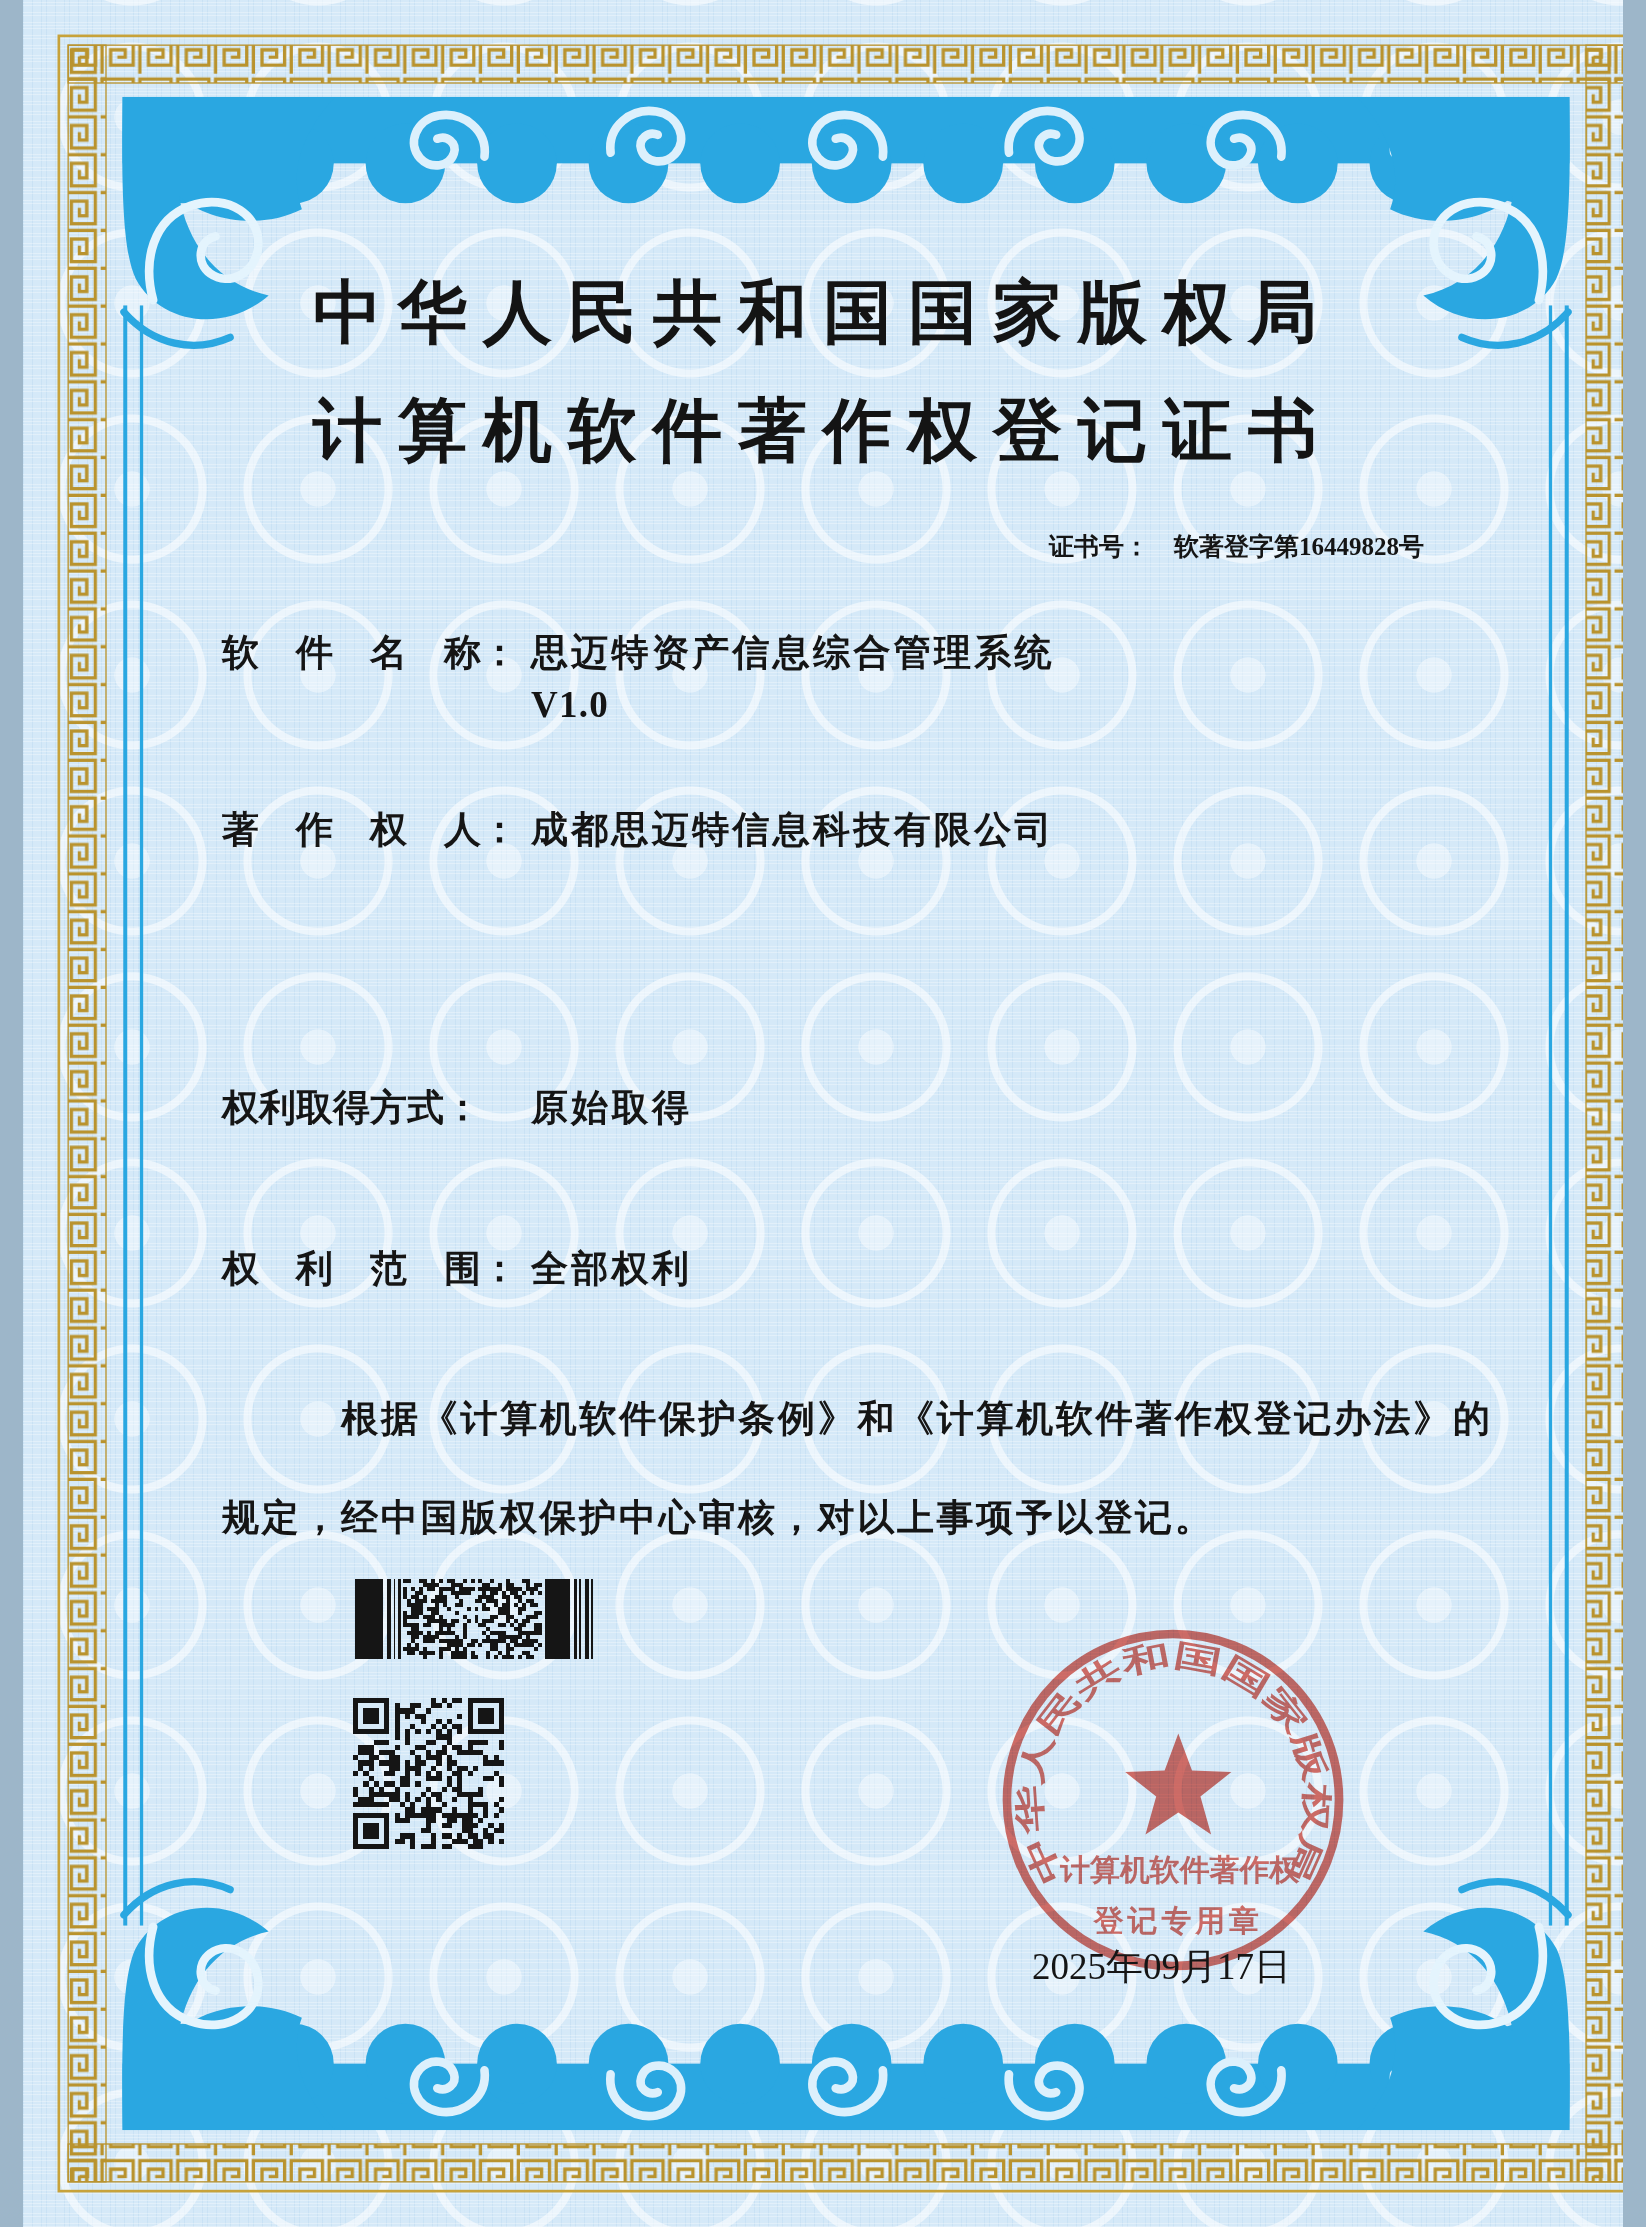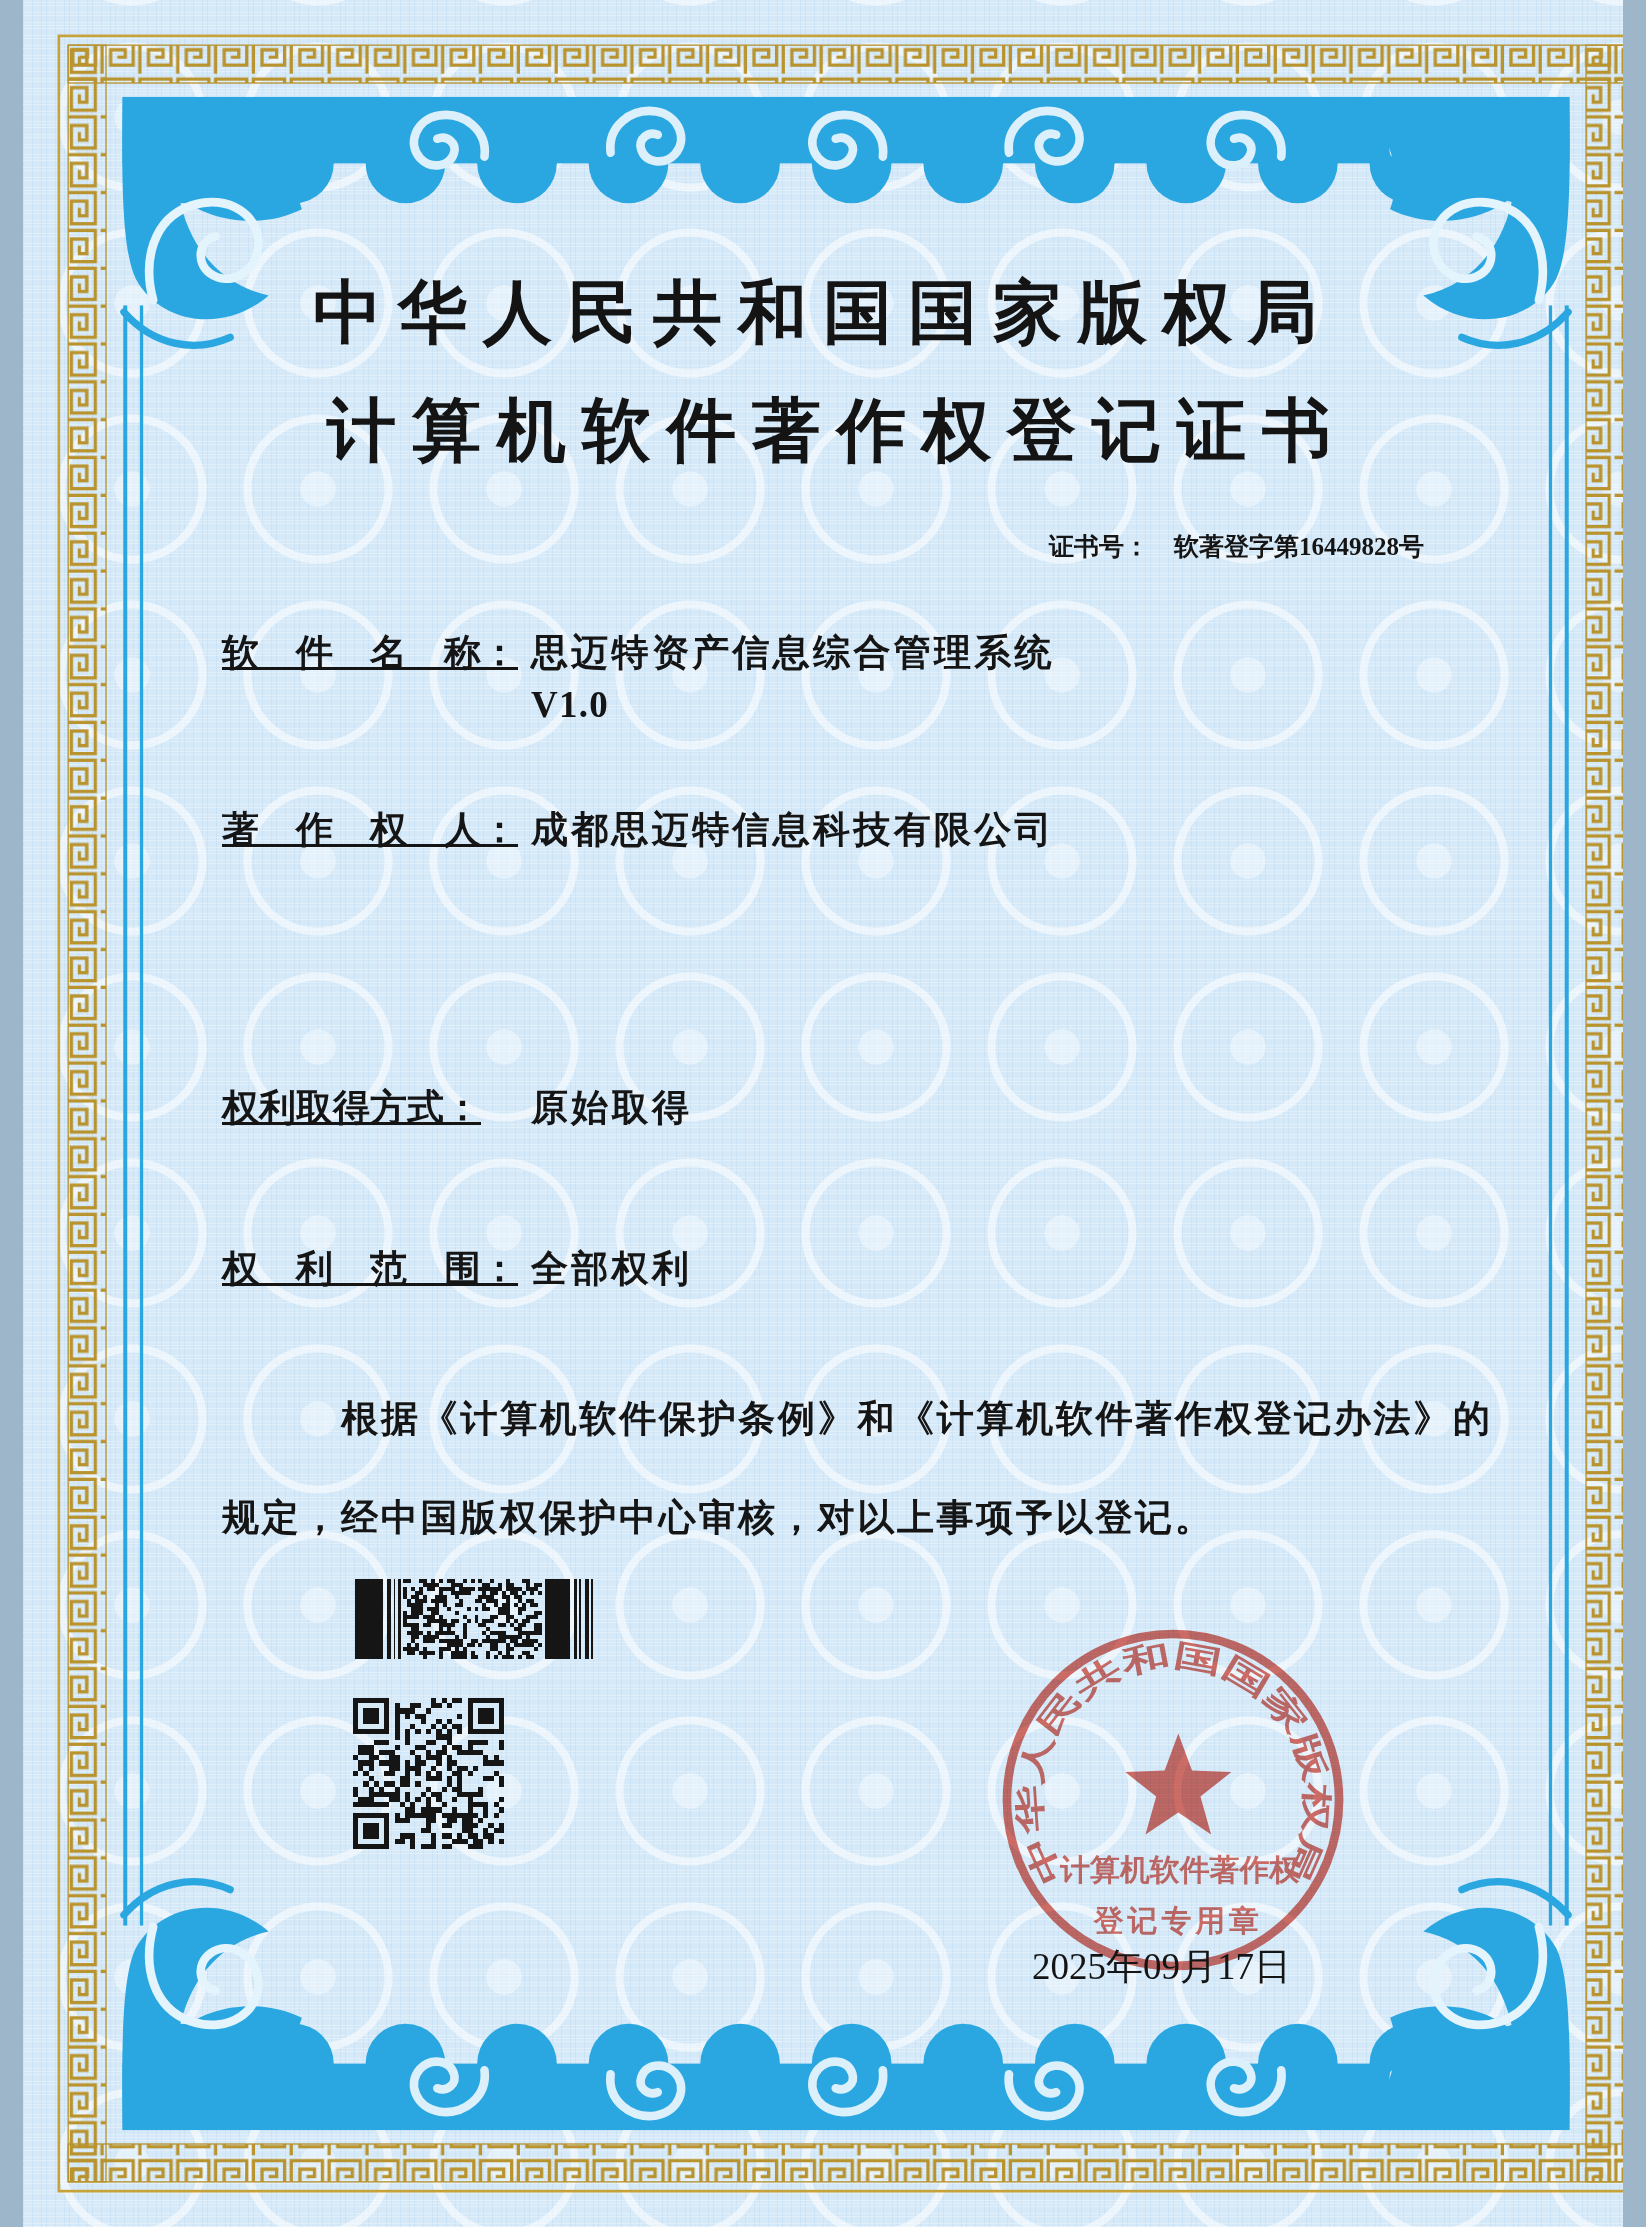--- a/index.html
+++ b/index.html
@@ -19,25 +19,25 @@
     background-size:186px 186px,186px 186px,auto,auto;
     background-position:16px 24px,16px 24px,0 0,0 0;
   }
   .ornaments{position:absolute;left:0;top:0;z-index:1;}
   .title1,.title2{
     position:absolute;left:0;width:100%;margin:0;text-align:center;
     font-size:69px;font-weight:700;letter-spacing:16px;color:#141414;z-index:2;
     white-space:nowrap;
   }
   .title1{top:267px;}
-  .title2{top:385px;padding-left:14px;}
+  .title2{top:385px;}
   .certno{position:absolute;left:1026px;top:530px;font-size:25px;font-weight:700;z-index:2;white-space:nowrap;}
   .certno .lab{margin-right:25px;}
   .row{position:absolute;left:199px;font-size:37px;font-weight:700;z-index:2;white-space:nowrap;}
-  .row .label{display:inline-block;width:309px;text-decoration:underline;}
+  .row .label{display:inline-block;width:309px;}
   .row .value{letter-spacing:3.3px;}
   .row .value.latin{letter-spacing:1.3px;}
   .version{position:absolute;left:508px;top:683px;font-size:37px;font-weight:700;letter-spacing:1.3px;z-index:2;}
   .statement{position:absolute;left:199px;top:1369px;width:1292px;font-size:37px;font-weight:700;
     line-height:99px;letter-spacing:2.7px;z-index:2;}
   .statement .l1{text-indent:98px;text-align:center;}
   .barcode{position:absolute;left:332px;top:1579px;width:239px;height:80px;z-index:2;}
   .barcode svg{width:100%;height:100%;fill:#151515;shape-rendering:crispEdges;}
   .qr{position:absolute;left:330px;top:1698px;width:151px;height:151px;z-index:2;}
   .qr svg{width:100%;height:100%;fill:#151515;shape-rendering:crispEdges;}

